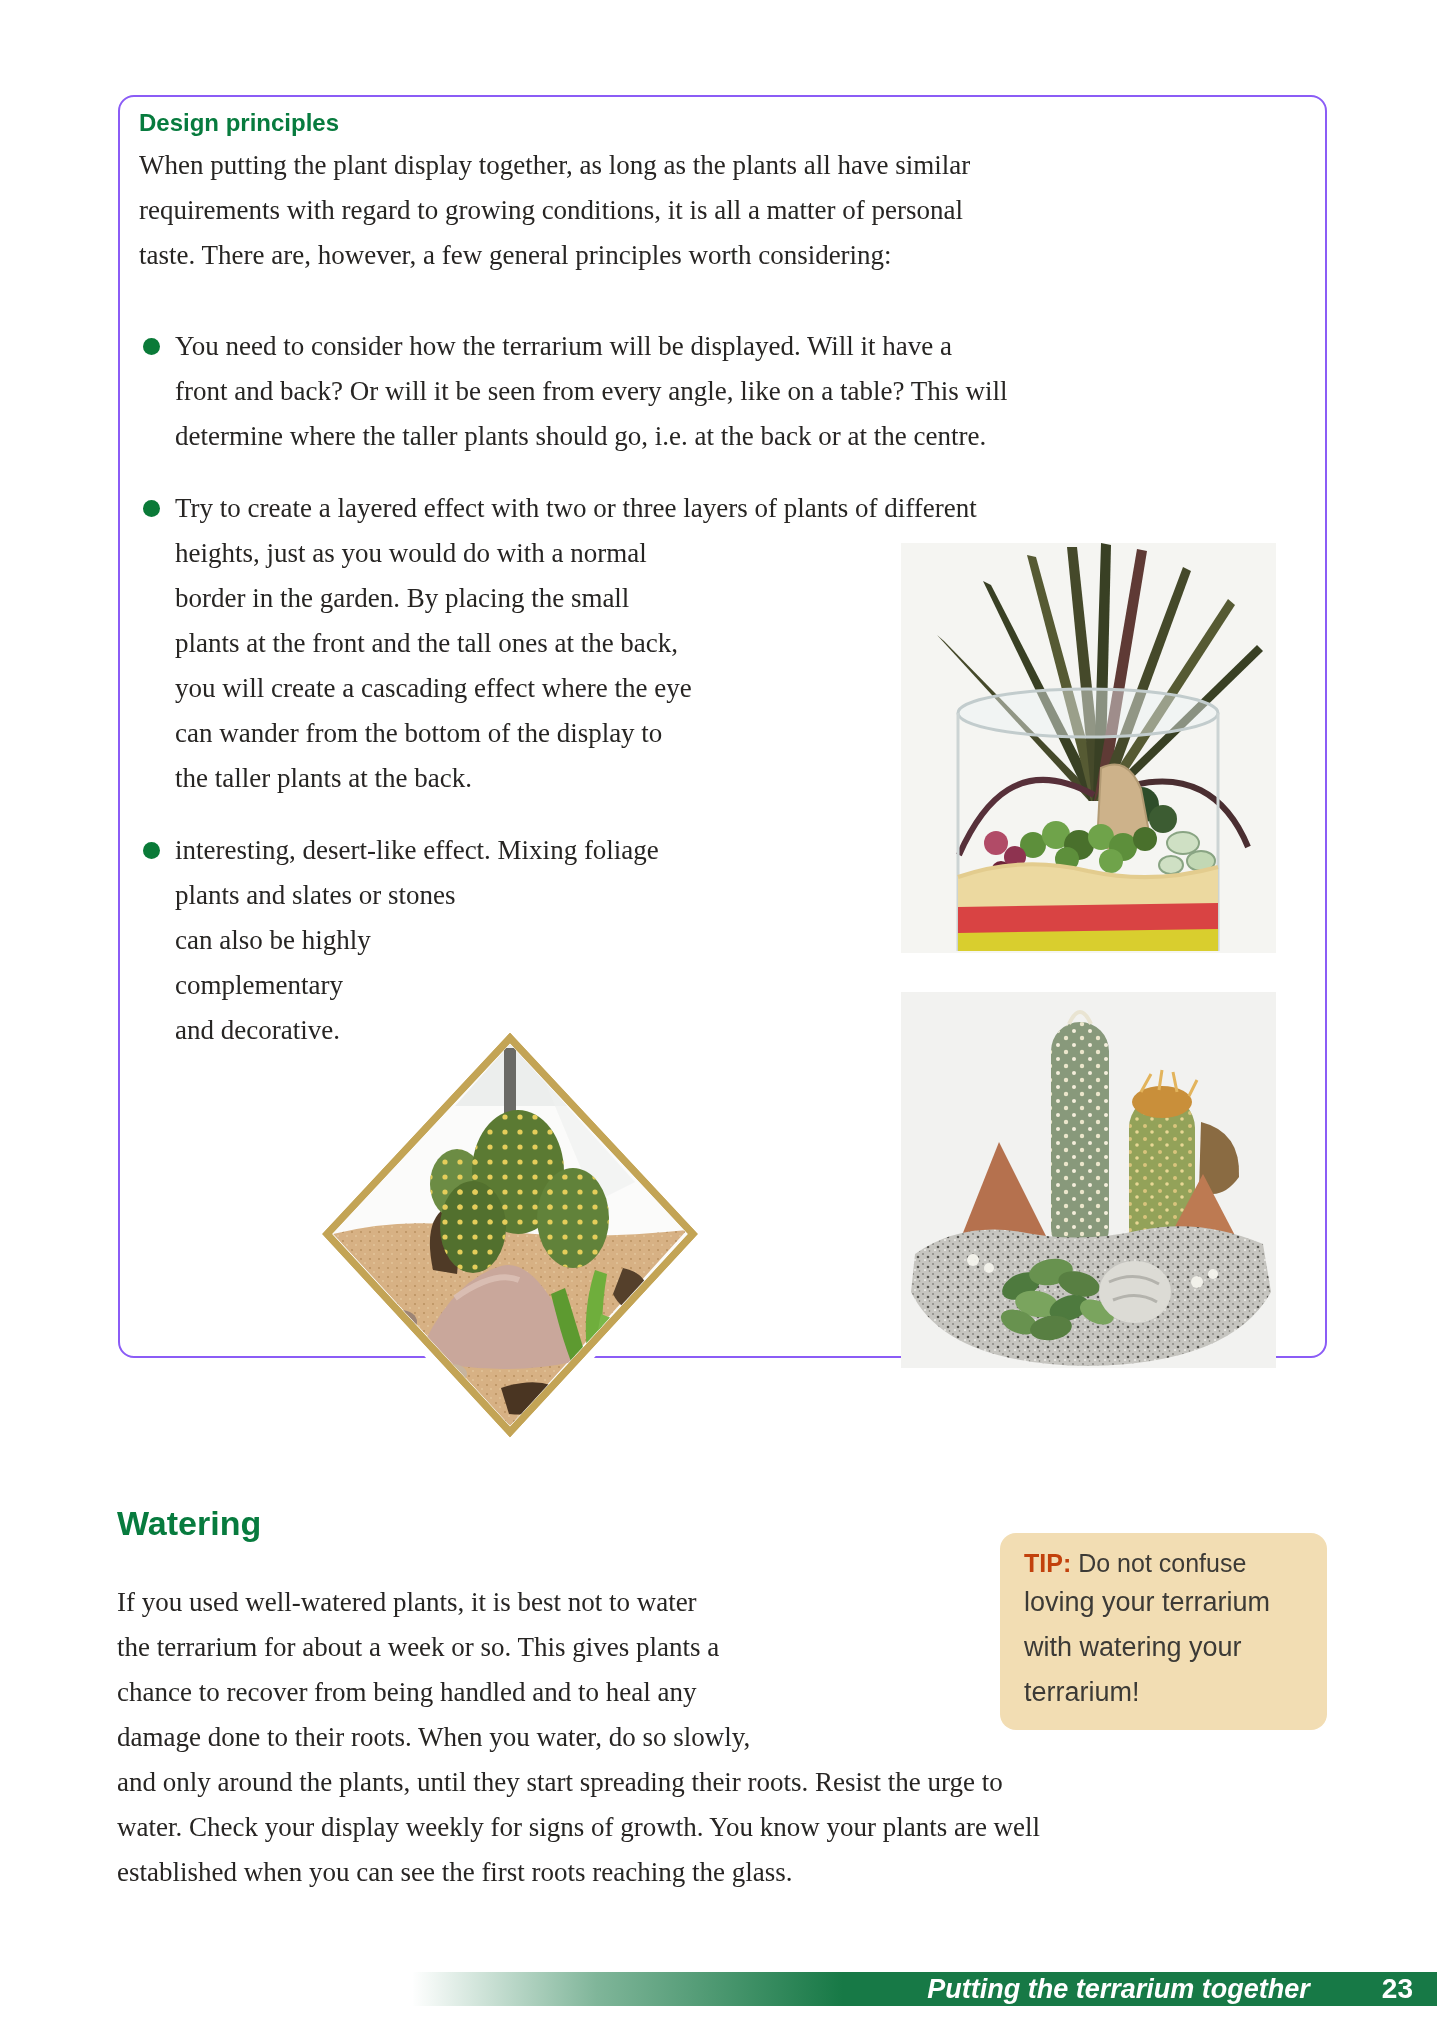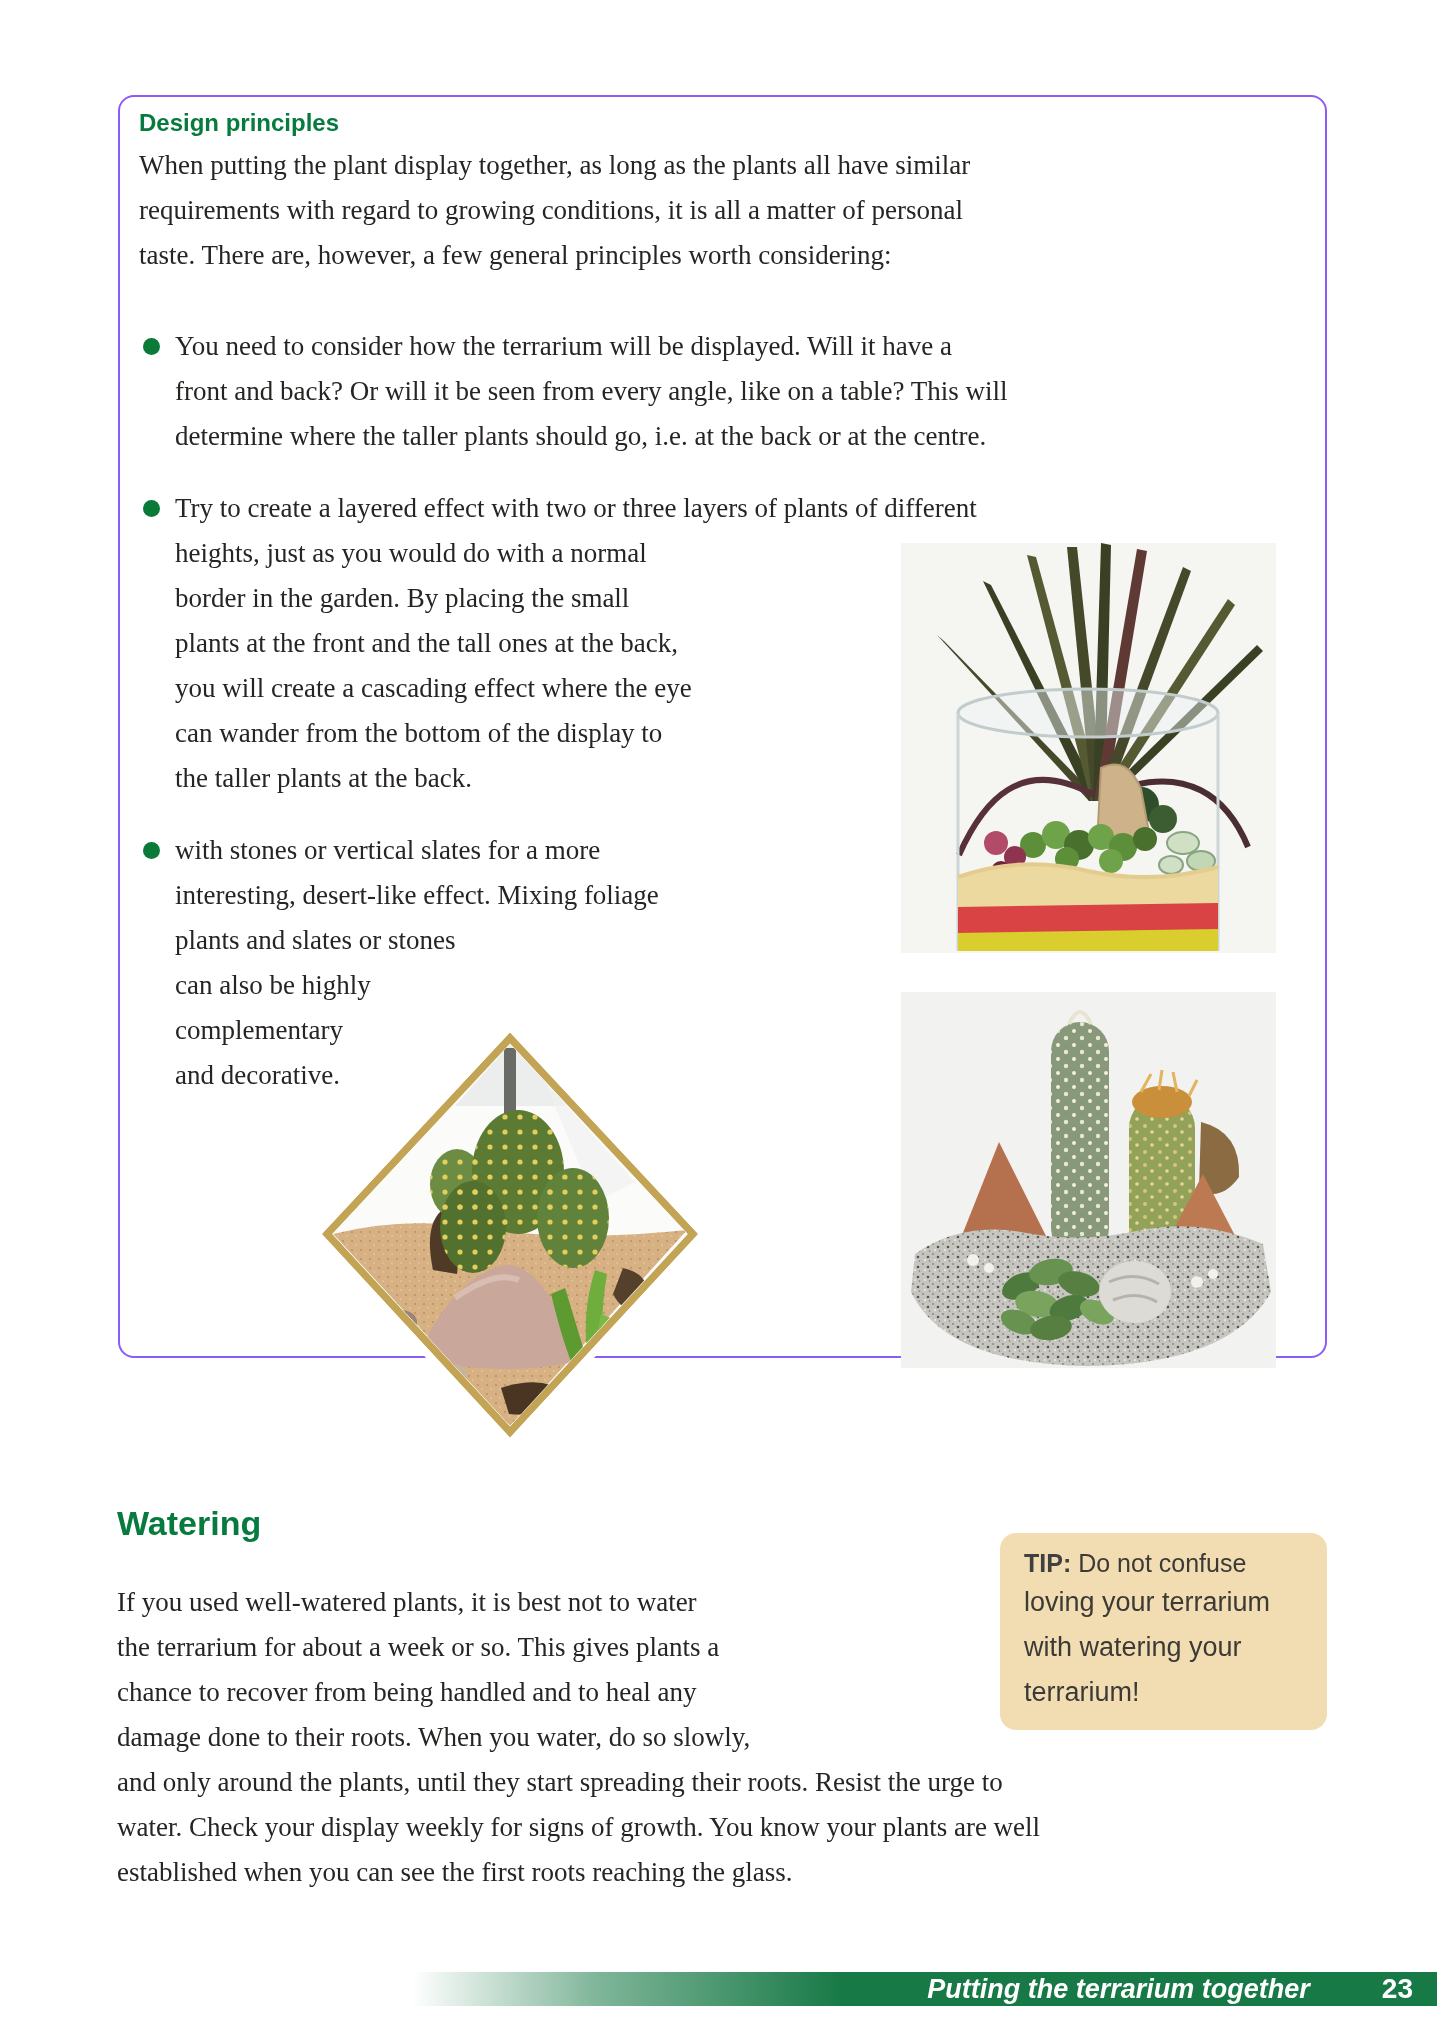--- a/index.html
+++ b/index.html
@@ -34,21 +34,21 @@
     font-size:34px;color:#077b3e;
   }
   .watering-par{left:117px;top:1580px;}
   
   .tip-box{
     left:1000px;top:1533px;width:327px;box-sizing:border-box;
     background:#f2ddb3;border-radius:16px;padding:13px 18px 15px 24px;
     font-family:"Liberation Sans", sans-serif;font-size:25px;line-height:34px;
     color:#3c3a36;
   }
-  .tip-label{color:#404040;font-weight:700;}
+  .tip-label{color:#c2410c;font-weight:700;}
   .tip-line{white-space:nowrap;}
   
   .footer-bar{
     left:412px;top:1972px;width:1025px;height:34px;
     background:linear-gradient(90deg, rgba(23,121,70,0) 0%, rgba(23,121,70,0.55) 18%, #177946 42%, #177946 100%);
     display:flex;align-items:center;justify-content:flex-end;
   }
   .footer-title{
     font-family:"Liberation Sans", sans-serif;font-style:italic;font-weight:700;
     font-size:27px;color:#ffffff;white-space:nowrap;
@@ -87,21 +87,20 @@
         <div class="tline">plants at the front and the tall ones at the back,</div>
         <div class="tline">you will create a cascading effect where the eye</div>
         <div class="tline">can wander from the bottom of the display to</div>
         <div class="tline">the taller plants at the back.</div>
       </div>
   </div>
 
   <div class="bullet">
     <div class="dot"></div>
     <div>
-        <div class="tline">with stones or vertical slates for a more</div>
         <div class="tline">interesting, desert-like effect. Mixing foliage</div>
         <div class="tline">plants and slates or stones</div>
         <div class="tline">can also be highly</div>
         <div class="tline">complementary</div>
         <div class="tline">and decorative.</div>
       </div>
   </div>
 </div>
 
 <svg class="photo" style="left:901px;top:543px;" width="375" height="410" viewBox="0 0 375 410">

